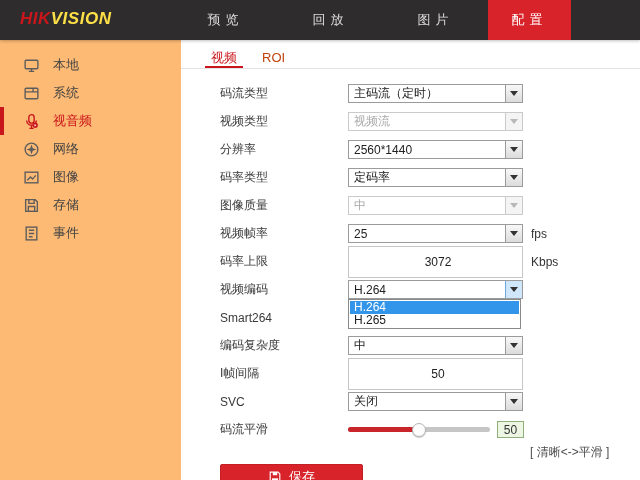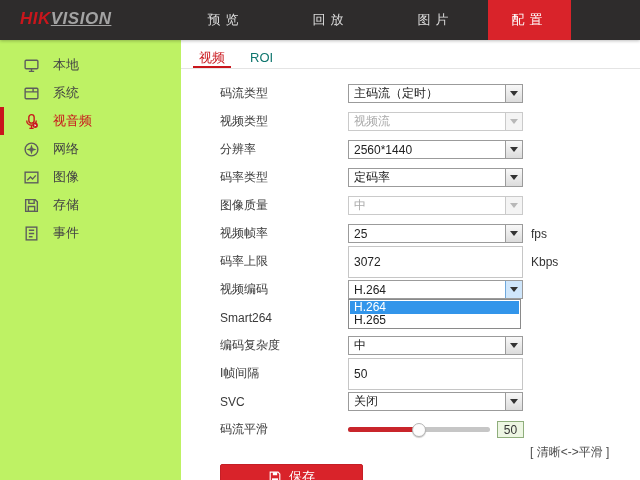--- a/index.html
+++ b/index.html
@@ -3,56 +3,56 @@
 <meta charset="utf-8">
 <style>
   * { margin:0; padding:0; box-sizing:border-box; }
   html,body { width:640px; height:480px; overflow:hidden; }
   body { font-family:"Liberation Sans","DejaVu Sans",sans-serif; font-size:12px; color:#333; background:#fff; position:relative; }
 
   
   .header { position:absolute; top:0; left:0; width:640px; height:40px; background:#2e2c2c; z-index:20; box-shadow:0 1px 3px rgba(0,0,0,.25); }
   .logo { position:absolute; left:20px; top:9px; font-style:italic; font-weight:bold; font-size:17px; letter-spacing:.5px; }
   .logo .hik { color:#c9161c; }
-  .logo .vision { color:#a3a3a3;text-decoration:underline; }
+  .logo .vision { color:#fde047; }
   .top-menu { position:absolute; left:173px; top:0; height:40px; display:flex; }
   .menu-item { width:105px; height:40px; line-height:40px; text-align:center; color:#dcdcdc; font-size:13px; letter-spacing:5px; cursor:pointer; }
   .menu-item.active { width:83px; background:#d9232a; color:#fff; letter-spacing:5px; }
 
   
-  .sidebar { position:absolute; top:40px; left:0; width:212px; height:440px; background:#bef264; border-right:1px solid #ececec; padding-top:11px; }
+  .sidebar { position:absolute; top:40px; left:0; width:212px; height:440px; background:#fdba74; border-right:1px solid #ececec; padding-top:11px; }
   .side-item { position:relative; height:28px; display:flex; align-items:center; padding-left:23px; cursor:pointer; color:#444; font-size:13px; }
   .side-item .sicon { width:17px; height:17px; margin-right:13px; color:#5d5d5d; flex:0 0 17px; }
   .side-item .sicon svg { width:17px; height:17px; display:block; }
   .side-item.active { color:#c9161c; }
   .side-item.active .sicon { color:#c9161c; }
   .side-item.active::before { content:""; position:absolute; left:0; top:0; width:4px; height:28px; background:#c9161c; }
 
   
   .content { position:absolute; top:40px; left:181px; width:459px; height:440px; background:#fff; }
-  .tabs { display:flex; padding-left:12px; padding-top:9px; border-bottom:1px solid #e4e4e4; height:29px; }
-  .tab { padding:0 6px; margin-right:13px; font-size:13px; color:#0f766e; cursor:pointer; line-height:18px; }
+  .tabs { display:flex; padding-left:24px; padding-top:9px; border-bottom:1px solid #e4e4e4; height:29px; }
+  .tab { padding:0 6px; margin-right:13px; font-size:13px; color:#c2410c; cursor:pointer; line-height:18px; }
   .tab.active { color:#c9161c; border-bottom:2px solid #c9161c; }
 
   
   .form { padding:15px 0 0 39px; }
   .frow { display:flex; align-items:center; height:19px; margin-bottom:9px; position:relative; }
   .flabel { width:128px; flex:0 0 128px; color:#3a3a3a; }
 
   .sel { width:175px; height:19px; border:1px solid #9b9b9b; background:#fff; display:flex; align-items:center; cursor:pointer; position:relative;justify-content:center; }
   .sel .sval { flex:1; padding-left:5px; color:#222; white-space:nowrap; overflow:hidden; }
   .sel .sarrow { width:17px; height:17px; border-left:1px solid #9b9b9b; background:linear-gradient(#f8f8f8,#dcdcdc); display:flex; align-items:center; justify-content:center; }
   .tri { width:0; height:0; border-left:4px solid transparent; border-right:4px solid transparent; border-top:5px solid #333; }
   .sel.disabled { border-color:#cacaca; cursor:default; }
   .sel.disabled .sval { color:#aaa; }
   .sel.disabled .sarrow { border-left-color:#cacaca; background:#f4f4f4; }
   .sel.disabled .tri { border-top-color:#b8b8b8; }
   .sel.open .sarrow { background:#cfe6fb; border-left-color:#6fa8dc; }
 
-  .tinput { width:175px; height:32px; border:1px solid #c6c6c6; padding-left:5px; font-family:inherit; font-size:12px; color:#222; outline:none; }
+  .tinput { width:175px; height:32px; border:1px solid #c6c6c6; padding-left:5px; font-family:inherit; font-size:12px; color:#222; outline:none;text-align:center; }
   .suffix { margin-left:8px; color:#333; }
 
   .droplist { position:absolute; left:128px; top:19px; width:173px; background:#fff; border:1px solid #8a8a8a; z-index:10; padding:1px; }
   .opt { height:13px; line-height:13px; padding-left:4px; font-size:12px; color:#222; cursor:pointer; }
   .opt.selected { background:#3295ea; color:#fff; }
 
   
   .slider { width:142px; height:19px; position:relative; cursor:pointer; }
   .track { position:absolute; top:7px; left:0; width:142px; height:5px; background:#c6c6c6; border-radius:3px; }
   .fill { position:absolute; top:0; left:0; height:5px; background:#c9252b; border-radius:3px; }

